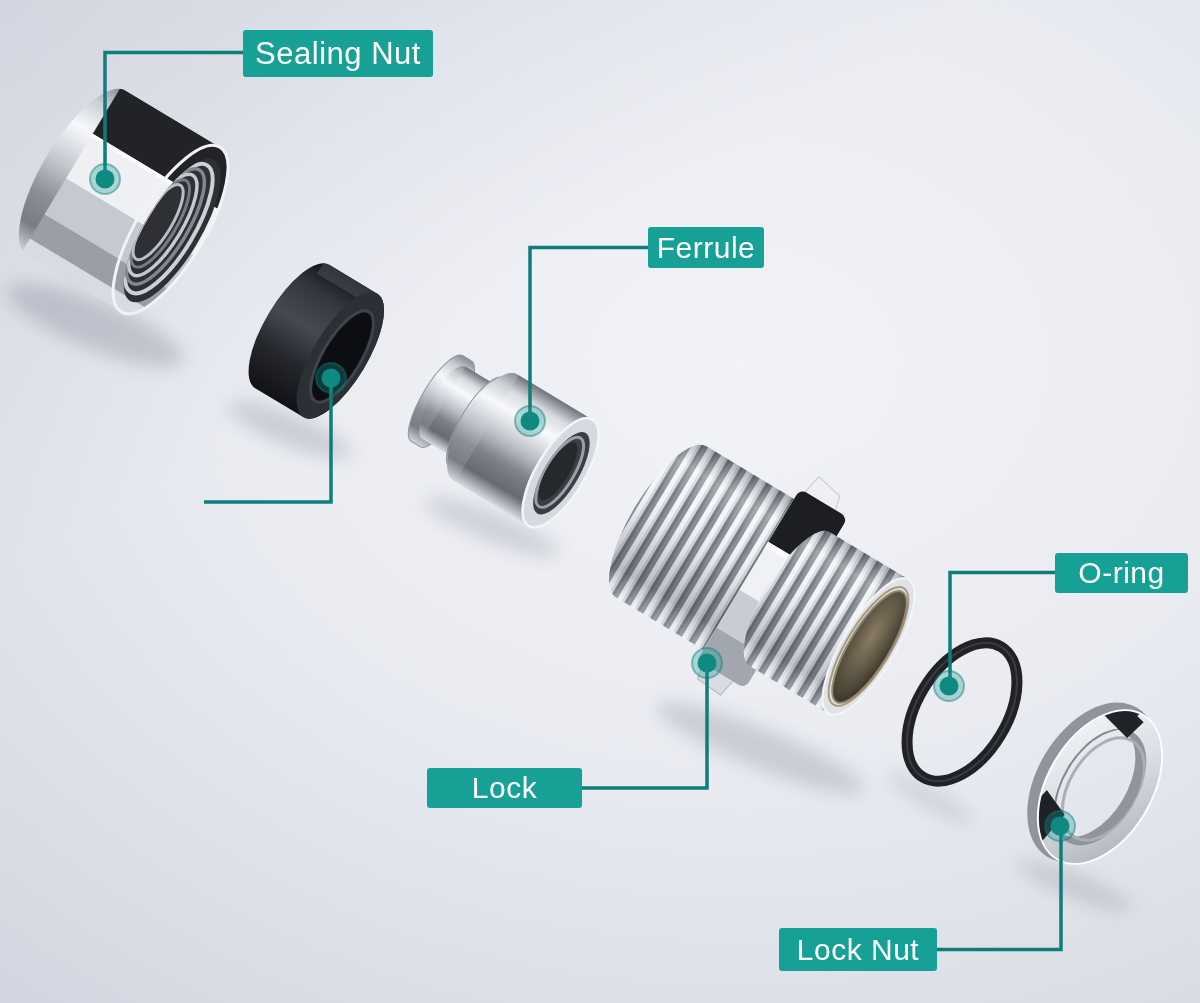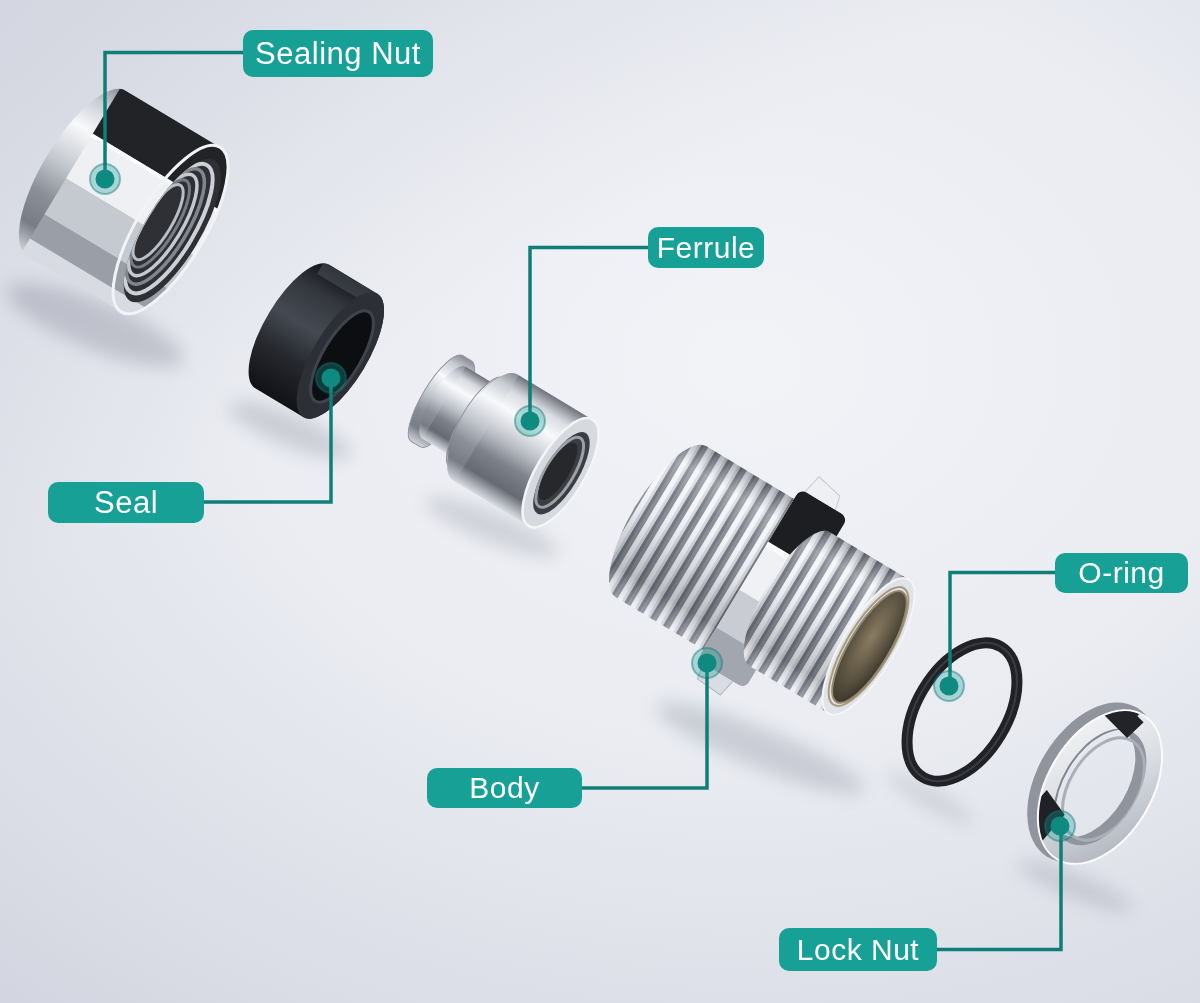--- a/index.html
+++ b/index.html
@@ -11,21 +11,21 @@
     background:
       linear-gradient(150deg, rgba(203,206,217,0.55) 0%, rgba(255,255,255,0) 34%),
       radial-gradient(95% 85% at 62% 36%, #f2f3f7 0%, #eaecf2 45%, #dddfe8 78%, #d2d4df 100%);
   }
   .scene-svg{position:absolute;left:0;top:0;width:1200px;height:1003px;}
   .part-label{
     position:absolute;
     display:flex;align-items:center;justify-content:center;
     background:#16A096;
     color:#ffffff;
-    border-radius:10px;
+    border-radius:3px;
     font-size:30px;
     letter-spacing:0.5px;
     white-space:nowrap;
     z-index:3;
   }
   .lbl-sealing-nut{left:243px;top:30px;width:190px;height:47px;font-size:31px;}
   .lbl-seal{left:48px;top:482px;width:156px;height:41px;font-size:31px;}
   .lbl-ferrule{left:648px;top:227px;width:116px;height:41px;}
   .lbl-body{left:427px;top:768px;width:155px;height:40px;}
   .lbl-o-ring{left:1055px;top:553px;width:133px;height:40px;}
@@ -236,19 +236,18 @@
         <circle cx="949" cy="686" r="9.5" fill="#0F8A80"></circle>
       </g>
       <g>
         <circle cx="1060" cy="826" r="15" fill="rgba(22,160,150,0.32)" stroke="rgba(14,120,114,0.45)" stroke-width="2"></circle>
         <circle cx="1060" cy="826" r="9.5" fill="#0F8A80"></circle>
       </g>
     </g>
   </svg>
 
   <div class="part-label lbl-sealing-nut">Sealing Nut</div>
-  <div class="part-label lbl-seal">Seal</div>
   <div class="part-label lbl-ferrule">Ferrule</div>
-  <div class="part-label lbl-body">Body</div>
+  <div class="part-label lbl-body">Lock</div>
   <div class="part-label lbl-lock-nut">Lock Nut</div>
   <div class="part-label lbl-o-ring">O-ring</div>
 
 </div>
 
 </body></html>

